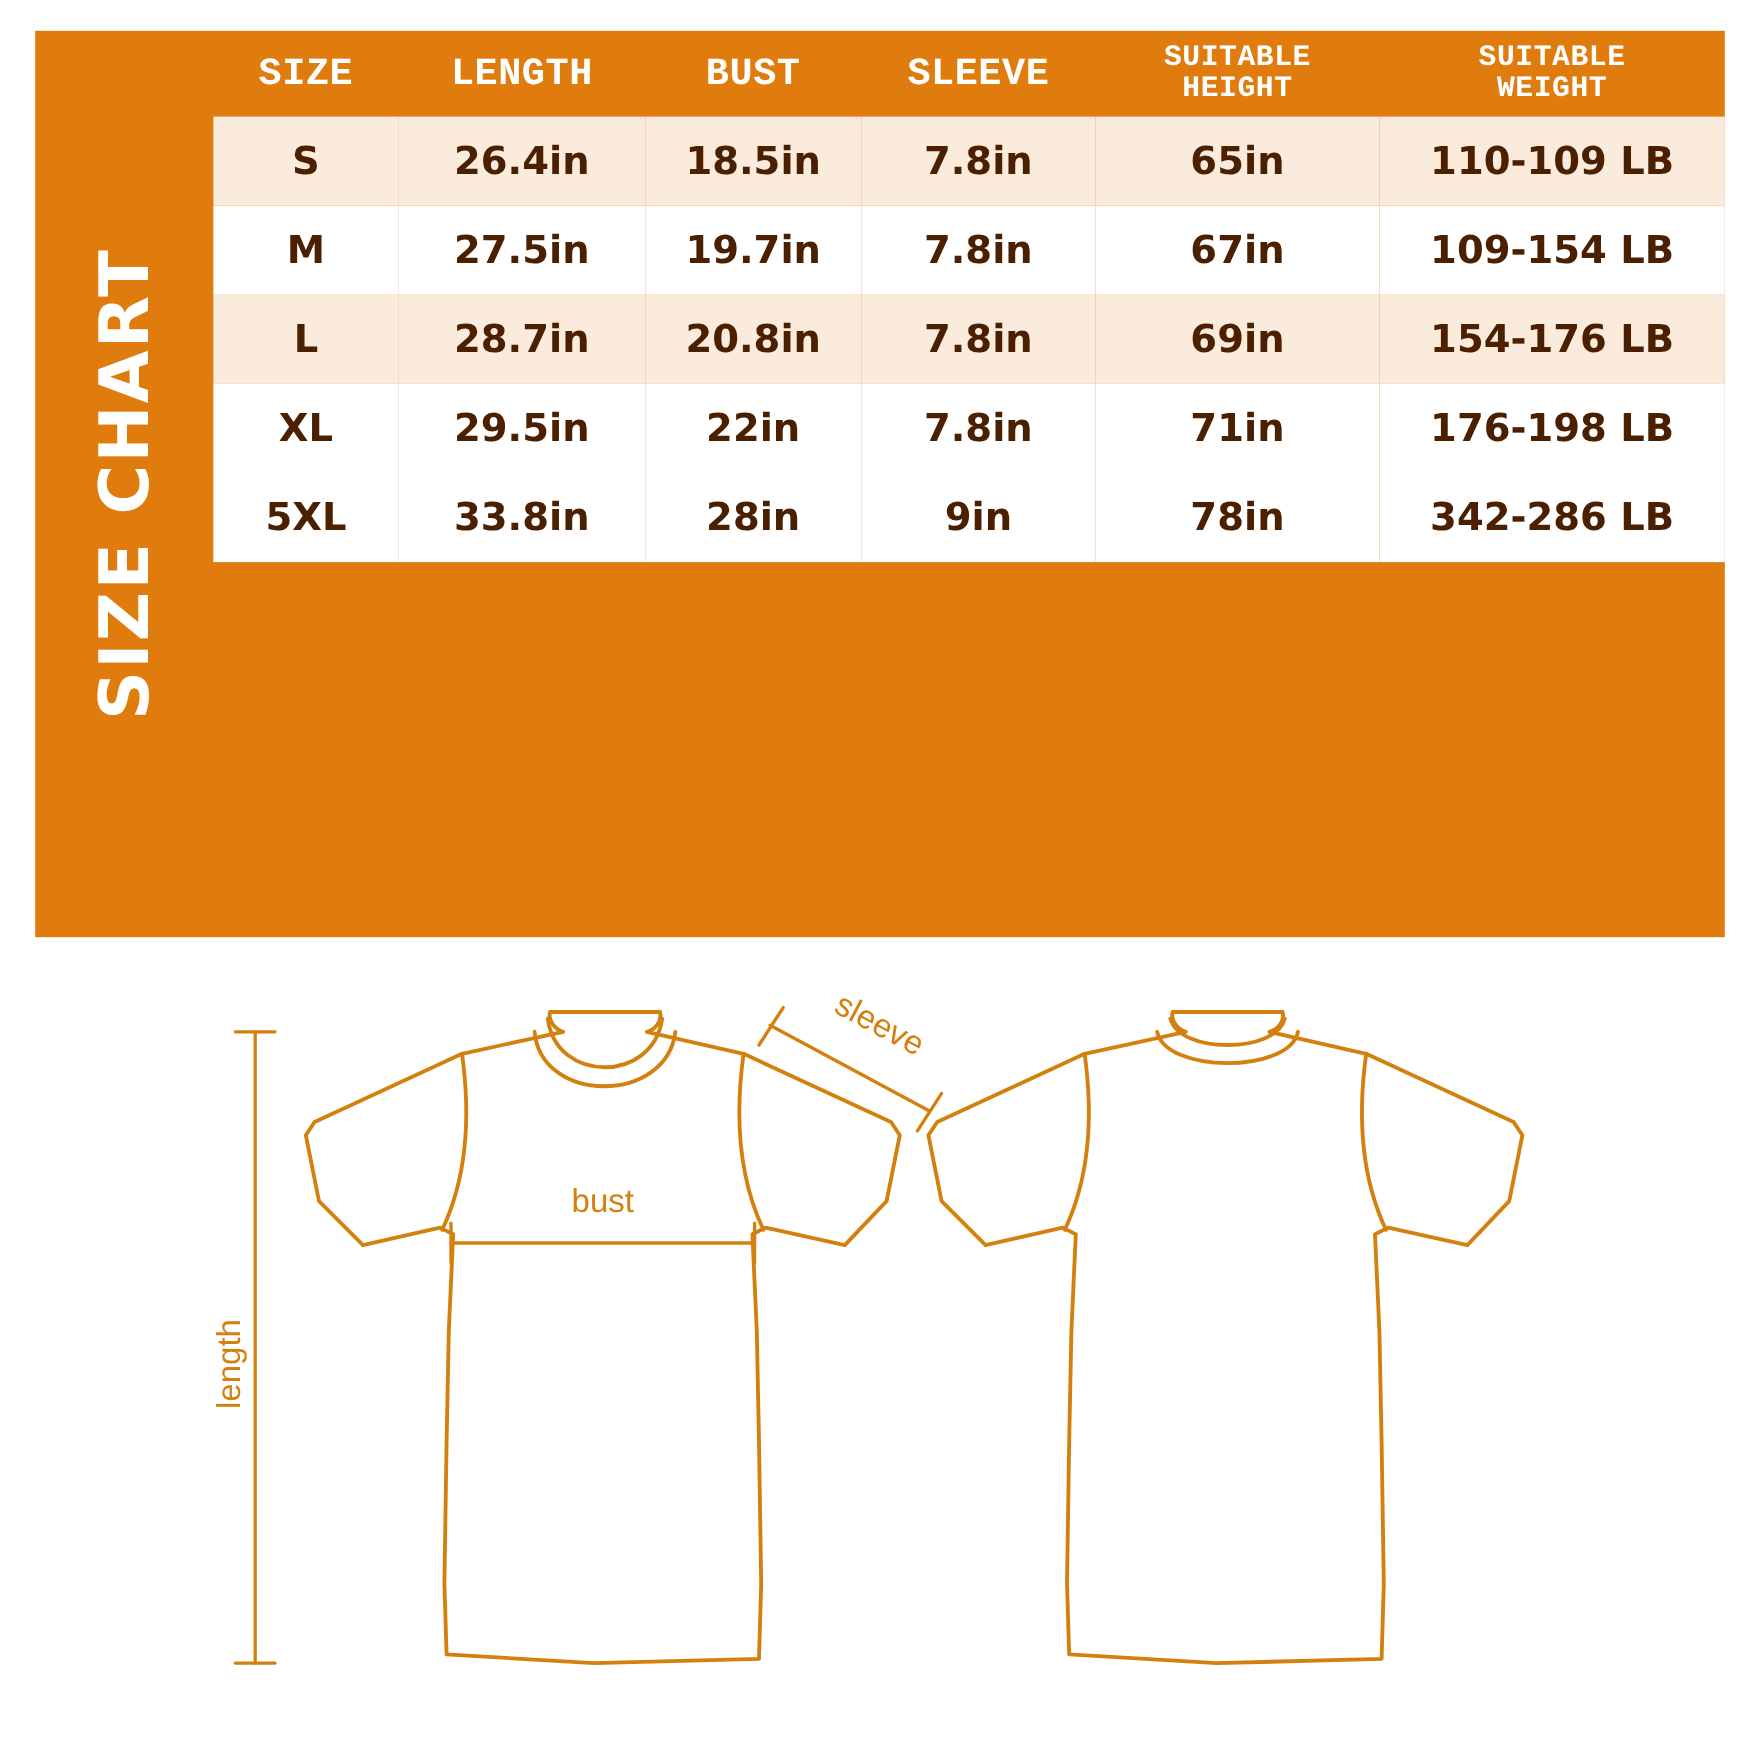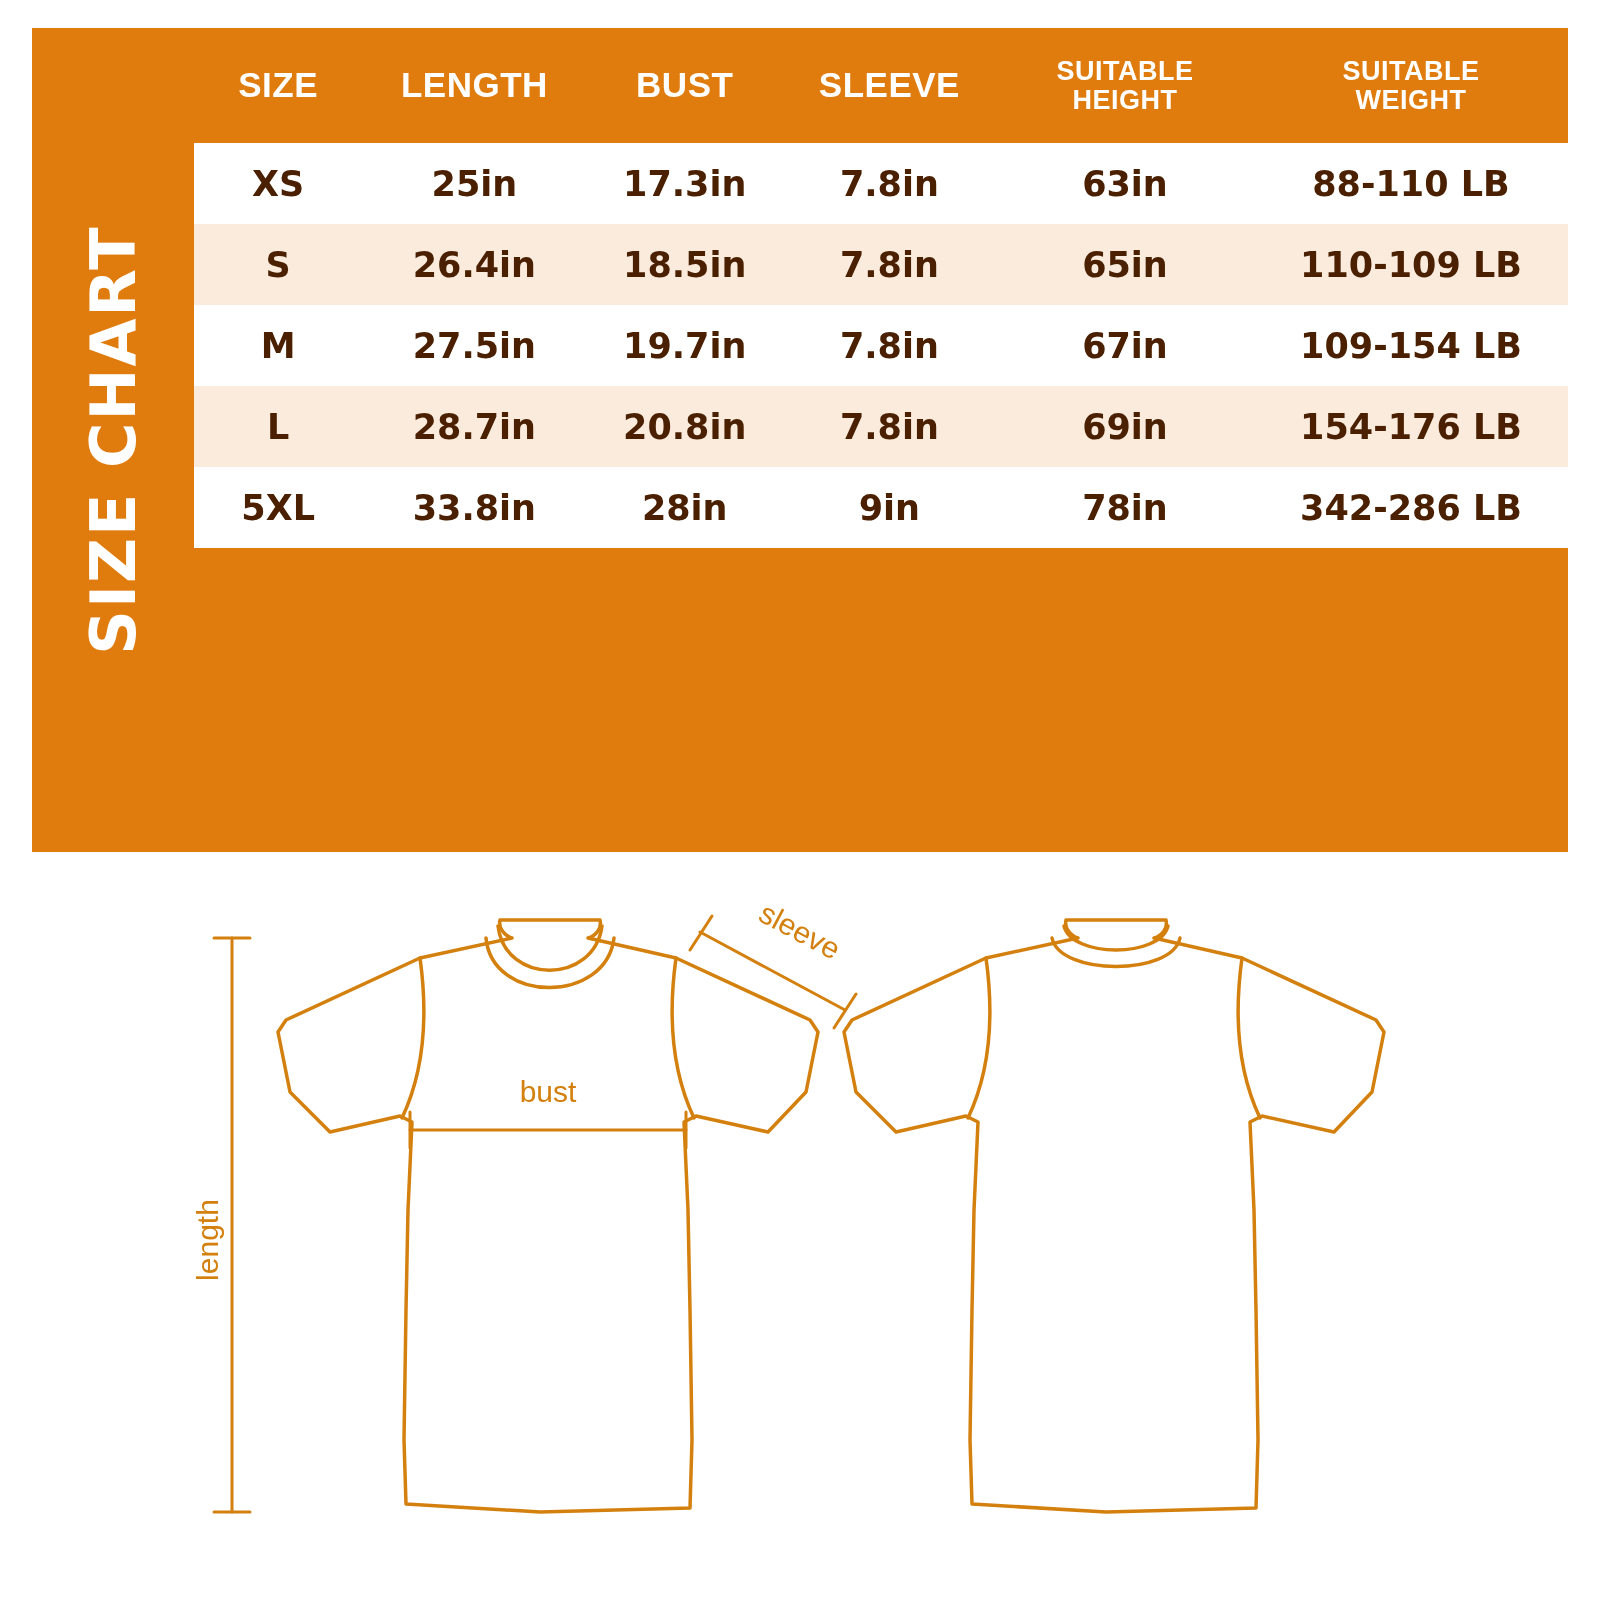--- a/index.html
+++ b/index.html
@@ -53,23 +53,23 @@
   }
   table.size-table {
     border-collapse: collapse;
     width: 100%;
     table-layout: fixed;
   }
   table.size-table th {
     color: #ffffff;
     font-size: 35px;
     font-weight: bold;
-    font-family: Liberation Sans, sans-serif;
+    font-family: Liberation Mono, monospace;
     letter-spacing: 0.5px;
-    height: 115px;
+    height: 78px;
     vertical-align: middle;
     padding: 0;
     line-height: 1.05;
   }
   table.size-table th.small {
     font-size: 27px;
     margin-top: 44px;
   }
   table.size-table td {
     color: #4A2000;
@@ -135,28 +135,20 @@
               <div>SUITABLE</div>
               <div>HEIGHT</div>
             </th>
             <th class="small">
               <div>SUITABLE</div>
               <div>WEIGHT</div>
             </th>
           </tr>
         </thead>
         <tbody>
-          <tr class="odd">
-            <td>XS</td>
-            <td>25in</td>
-            <td>17.3in</td>
-            <td>7.8in</td>
-            <td>63in</td>
-            <td>88-110 LB</td>
-          </tr>
           <tr class="even">
             <td>S</td>
             <td>26.4in</td>
             <td>18.5in</td>
             <td>7.8in</td>
             <td>65in</td>
             <td>110-109 LB</td>
           </tr>
           <tr class="odd">
             <td>M</td>
@@ -166,20 +158,28 @@
             <td>67in</td>
             <td>109-154 LB</td>
           </tr>
           <tr class="even">
             <td>L</td>
             <td>28.7in</td>
             <td>20.8in</td>
             <td>7.8in</td>
             <td>69in</td>
             <td>154-176 LB</td>
+          </tr>
+          <tr class="odd">
+            <td>XL</td>
+            <td>29.5in</td>
+            <td>22in</td>
+            <td>7.8in</td>
+            <td>71in</td>
+            <td>176-198 LB</td>
           </tr>
           <tr class="odd">
             <td>5XL</td>
             <td>33.8in</td>
             <td>28in</td>
             <td>9in</td>
             <td>78in</td>
             <td>342-286 LB</td>
           </tr>
         </tbody>

